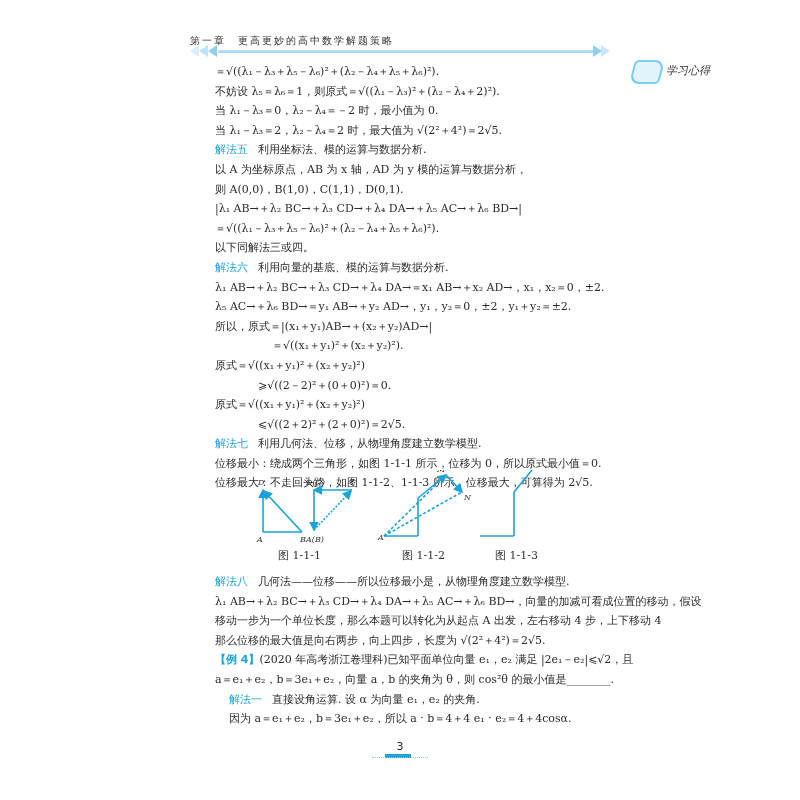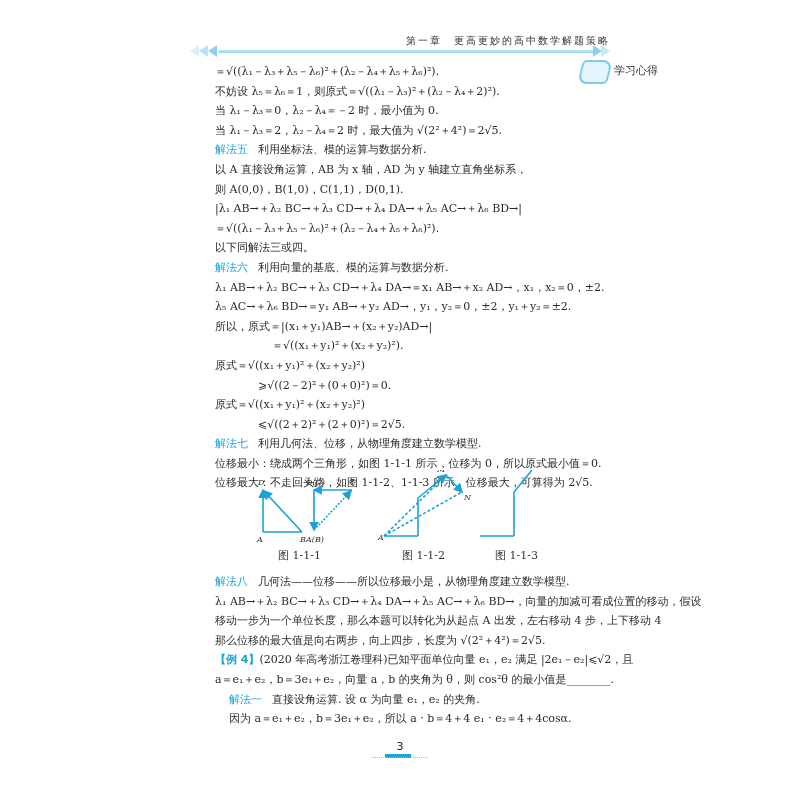--- a/index.html
+++ b/index.html
@@ -1,29 +1,29 @@
 <!DOCTYPE html>
 <html><head>
 <meta charset="utf-8">
 <style>
   html, body { margin:0; padding:0; background:#ffffff; }
   body { width:800px; height:800px; position:relative; overflow:hidden;
          font-family:"DejaVu Serif", serif; color:#2a2a2a; }
   .hdr { position:absolute; left:190px; top:34px; width:420px; height:24px; }
-  .hdr-title { position:absolute; left:0; right:0; top:0; text-align:right;
+  .hdr-title { position:absolute; left:0; right:0; top:0; text-align:left;
                font-size:10px; letter-spacing:2px; color:#333; }
   .hdr-line { position:absolute; left:28px; right:16px; top:16px; height:3px;
               background:linear-gradient(#bfe6f6,#9ad6f0); border-radius:2px; }
   .tri-l { position:absolute; top:11px; width:0; height:0;
            border-top:6px solid transparent; border-bottom:6px solid transparent;
            border-right:9px solid #8fd0ef; }
   .tri-r { position:absolute; top:11px; width:0; height:0;
            border-top:6px solid transparent; border-bottom:6px solid transparent;
            border-left:9px solid #8fd0ef; }
-  .badge { position:absolute; left:580px; top:60px; width:90px; height:24px; }
+  .badge { position:absolute; left:632px; top:60px; width:90px; height:24px;font-style:italic; }
   .badge-icon { position:absolute; left:0; top:0; width:26px; height:20px;
                 border:2px solid #7ecbee; border-radius:4px 10px 4px 10px;
                 transform:skew(-15deg); background:#e3f4fc; }
   .badge-text { position:absolute; left:34px; top:3px; font-family:"DejaVu Sans",sans-serif;
                 font-size:11px; color:#333; }
   .content { position:absolute; left:215px; top:62px; width:380px; }
   .ln { font-size:11px; line-height:19.6px; white-space:nowrap; height:19.6px; }
   .ind2 { padding-left:14px; }
   .ind3 { padding-left:43px; }
   .ind4 { padding-left:57px; }
@@ -56,21 +56,21 @@
 
 <div class="content">
   <div class="ln">＝√((λ₁－λ₃＋λ₅－λ₆)²＋(λ₂－λ₄＋λ₅＋λ₆)²).</div>
   <div class="ln">不妨设 λ₅＝λ₆＝1，则原式＝√((λ₁－λ₃)²＋(λ₂－λ₄＋2)²).</div>
   <div class="ln">当 λ₁－λ₃＝0，λ₂－λ₄＝－2 时，最小值为 0.</div>
   <div class="ln">当 λ₁－λ₃＝2，λ₂－λ₄＝2 时，最大值为 √(2²＋4²)＝2√5.</div>
 
   <div class="ln">
     <span class="sol">解法五</span><span>利用坐标法、模的运算与数据分析.</span>
   </div>
-  <div class="ln">以 A 直接设角运算，AB 为 x 轴，AD 为 y 轴建立直角坐标系，</div>
+  <div class="ln">以 A 为坐标原点，AB 为 x 轴，AD 为 y 模的运算与数据分析，</div>
   <div class="ln">则 A(0,0)，B(1,0)，C(1,1)，D(0,1).</div>
   <div class="ln">|λ₁ AB→＋λ₂ BC→＋λ₃ CD→＋λ₄ DA→＋λ₅ AC→＋λ₆ BD→|</div>
   <div class="ln">＝√((λ₁－λ₃＋λ₅－λ₆)²＋(λ₂－λ₄＋λ₅＋λ₆)²).</div>
   <div class="ln">以下同解法三或四。</div>
 
   <div class="ln">
     <span class="sol">解法六</span><span>利用向量的基底、模的运算与数据分析.</span>
   </div>
   <div class="ln">λ₁ AB→＋λ₂ BC→＋λ₃ CD→＋λ₄ DA→＝x₁ AB→＋x₂ AD→，x₁，x₂＝0，±2.</div>
   <div class="ln">λ₅ AC→＋λ₆ BD→＝y₁ AB→＋y₂ AD→，y₁，y₂＝0，±2，y₁＋y₂＝±2.</div>

